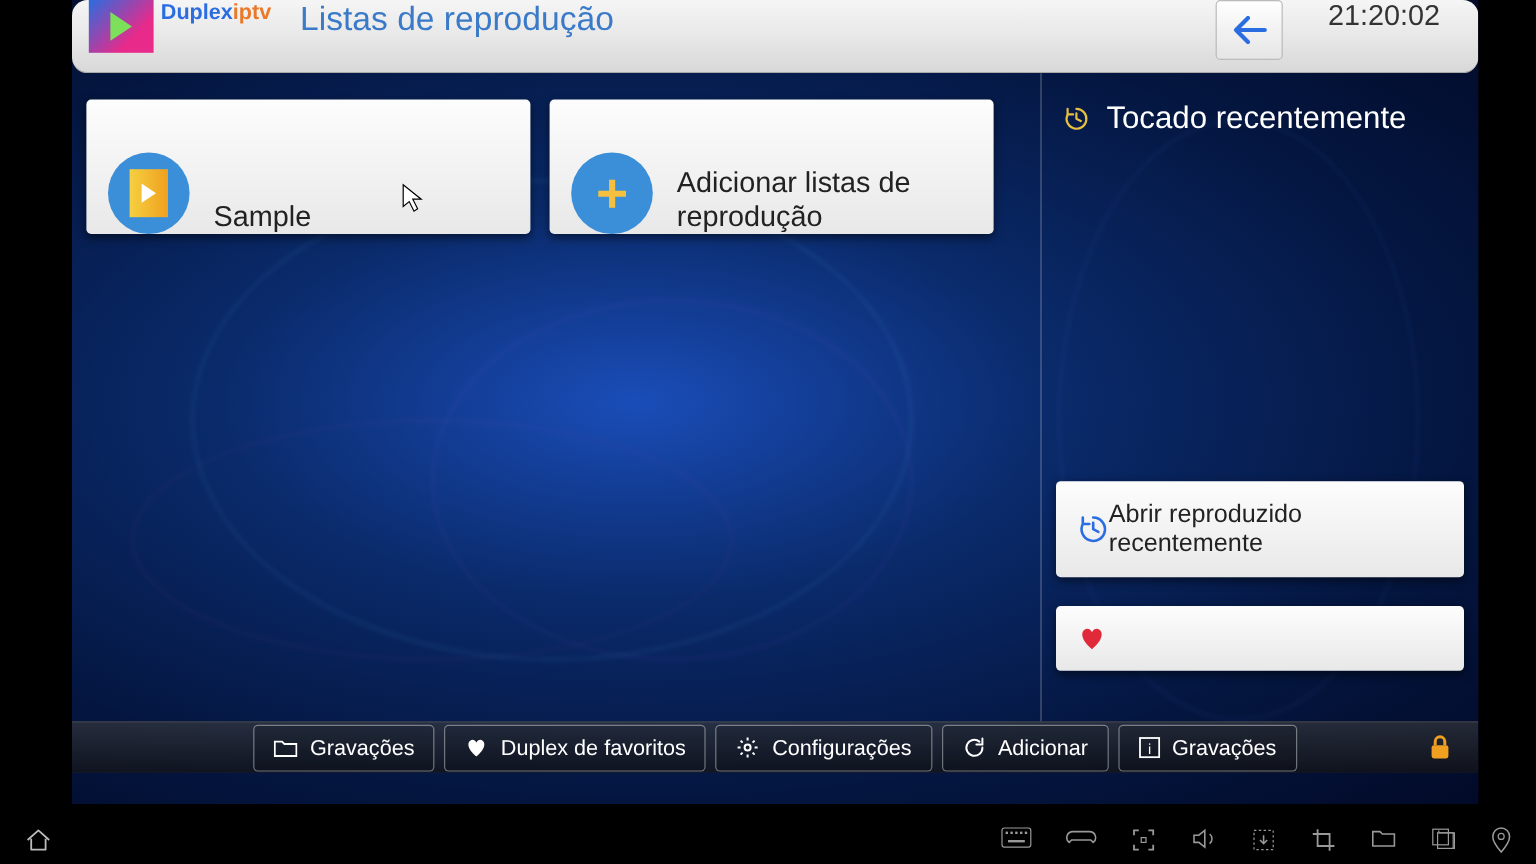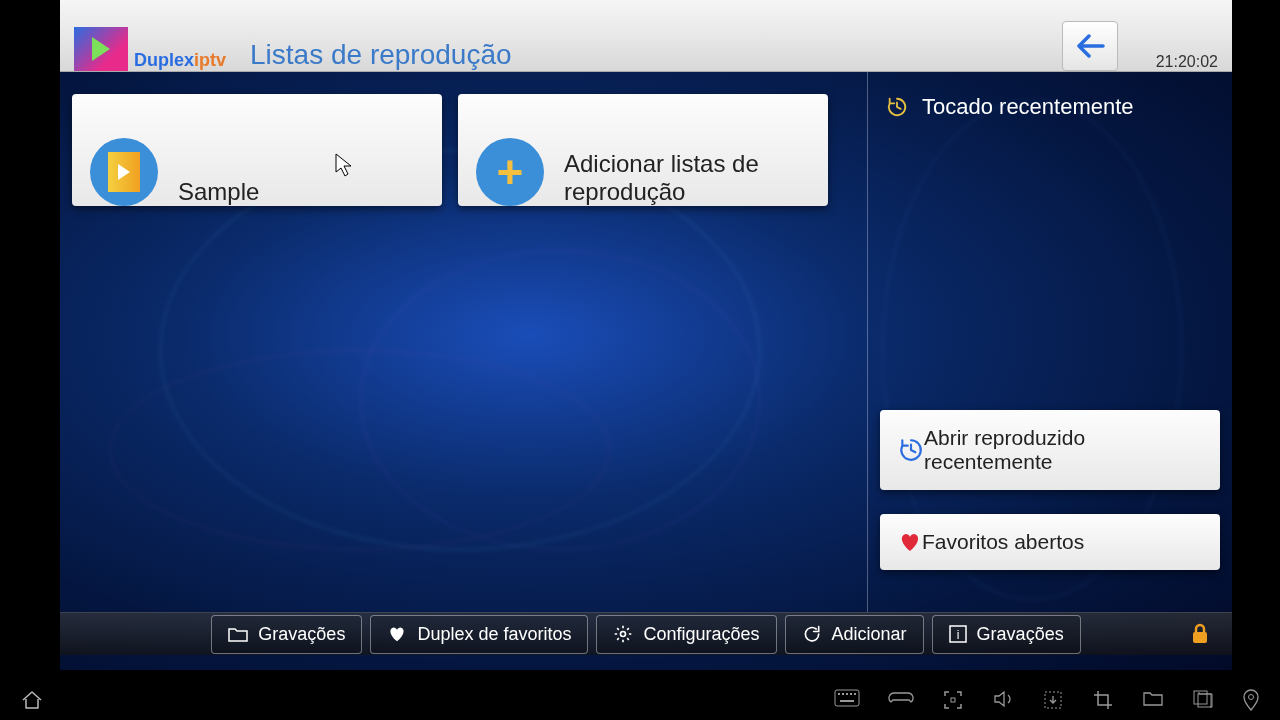--- a/index.html
+++ b/index.html
@@ -19,26 +19,27 @@
   position: absolute; inset: 0; pointer-events: none; opacity: 0.6;
 }
 .wisp { position: absolute; border: 1px solid rgba(120,180,255,0.3); border-radius: 50%; filter: blur(2px); }
 .w1 { width: 600px; height: 400px; left: 100px; top: 150px; border-color: rgba(100,200,255,0.4); }
 .w2 { width: 400px; height: 300px; left: 300px; top: 250px; border-color: rgba(180,100,255,0.3); }
 .w3 { width: 300px; height: 500px; right: 50px; top: 100px; border-color: rgba(100,150,255,0.3); }
 .w4 { width: 500px; height: 200px; left: 50px; top: 350px; border-color: rgba(255,100,200,0.2); }
 
 .header {
   position: relative;
-  height: 72px;
+  height: 61px;
   background: linear-gradient(180deg, #f5f5f5 0%, #e8e8e8 50%, #d8d8d8 100%);
   display: flex;
-  align-items: flex-end;
+  align-items: flex-start;
   padding: 0 14px;
   border-bottom: 1px solid #aaa;
+  border-radius: 13px;
 }
 .logo {
   width: 54px; height: 44px;
   background: linear-gradient(135deg, #2a6de0 0%, #e82a8a 70%);
   display: flex; align-items: center; justify-content: center;
   position: relative;
 }
 .logo::before {
   content: ''; position: absolute;
   border-left: 18px solid #7de05a;
@@ -50,21 +51,21 @@
 .brand .b2 { color: #e87a2a; }
 .page-title { margin-left: 24px; font-size: 28px; color: #3a7ac8; }
 .header-spacer { flex: 1; }
 .back-btn {
   width: 56px; height: 50px;
   background: linear-gradient(180deg,#fff,#e5e5e5);
   border: 1px solid #bbb; border-radius: 4px;
   display: flex; align-items: center; justify-content: center;
   font-size: 30px; color: #2a6de0; cursor: pointer;
 }
-.clock { margin-left: 38px; font-size: 16px; color: #333; }
+.clock { margin-left: 38px; margin-right: 18px; font-size: 24px; color: #333; }
 
 .content {
   position: relative;
   display: flex;
   height: 540px;
 }
 .main {
   flex: 1;
   padding: 22px 12px;
   display: flex;
@@ -100,21 +101,21 @@
 
 .side-panel {
   width: 365px;
   border-left: 1px solid rgba(255,255,255,0.3);
   padding: 18px 12px;
   display: flex; flex-direction: column;
   position: relative;
 }
 .side-header {
   display: flex; align-items: center; gap: 14px;
-  color: #fff; font-size: 22px; padding: 4px 6px;
+  color: #fff; font-size: 26px; padding: 4px 6px;
 }
 .history-icon-y { color: #e8c040; font-size: 22px; }
 .side-spacer { flex: 1; }
 .side-btn {
   background: linear-gradient(180deg,#fdfdfd,#e8e8e8);
   border-radius: 4px;
   box-shadow: 0 3px 8px rgba(0,0,0,0.5);
   display: flex; align-items: center;
   padding: 16px 18px; 
   margin-bottom: 24px;
@@ -235,21 +236,20 @@
         </span>
         <span class="lbl">Abrir reproduzido recentemente</span>
       </div>
 
       <div class="side-btn">
         <span class="heart">
           <svg width="24" height="22" viewBox="0 0 24 22">
               <path d="M12 20 C 2 12, 2 4, 8 3 C 11 3, 12 6, 12 6 C 12 6, 13 3, 16 3 C 22 4, 22 12, 12 20 Z" fill="#e02a3a"></path>
             </svg>
         </span>
-        <span class="lbl">Favoritos abertos</span>
       </div>
     </div>
   </div>
 
   <div class="bottom-bar">
     <div class="bb-btn">
       <span class="bb-icon">
         <svg width="20" height="16" viewBox="0 0 20 16">
             <path d="M1 3 h6 l2 2 h10 v10 h-18 z" stroke="#fff" stroke-width="1.5" fill="none"></path>
           </svg>

